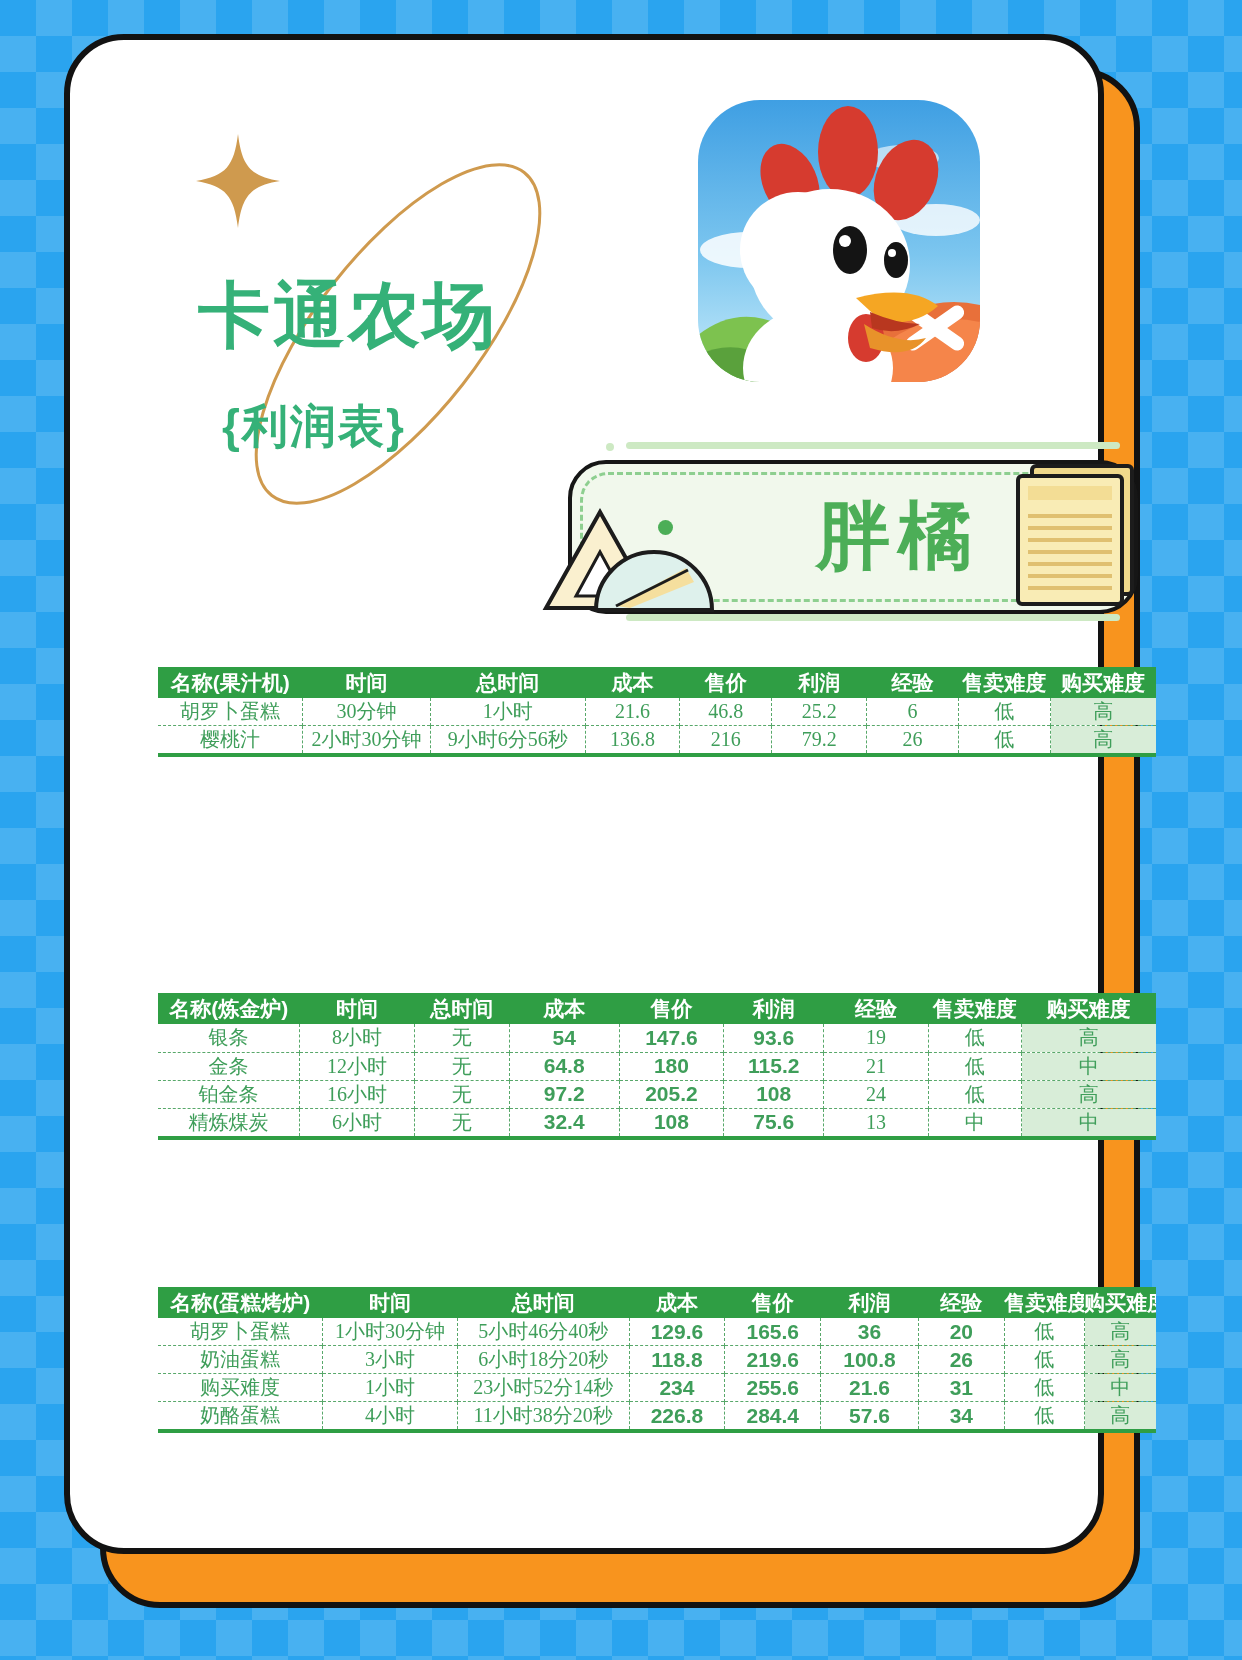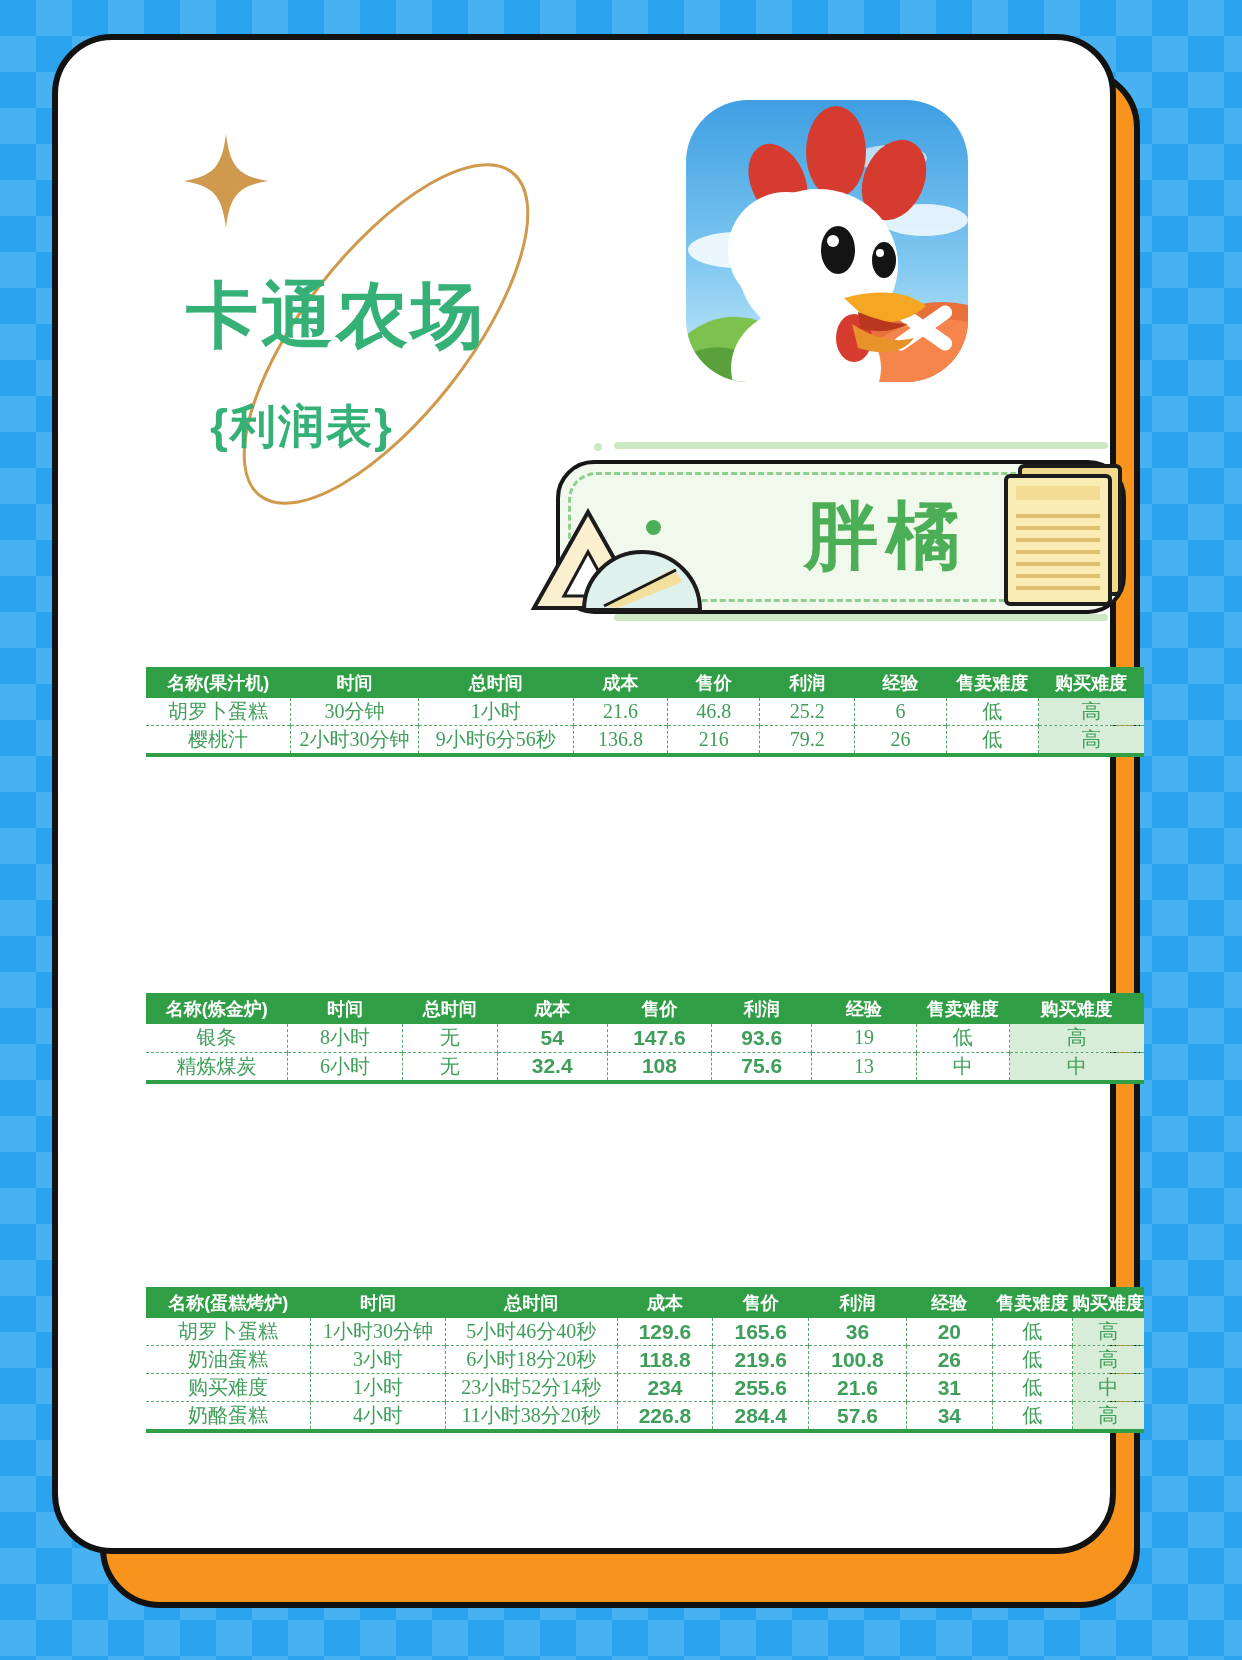--- a/index.html
+++ b/index.html
@@ -3,22 +3,22 @@
 <meta charset="utf-8">
 <style>
   html,body{margin:0;padding:0;}
   body{width:1242px;height:1660px;overflow:hidden;font-family:"Liberation Sans",sans-serif;}
   .stage{position:relative;width:1242px;height:1660px;
     background-color:#2aa4ef;
     background-image:conic-gradient(rgba(255,255,255,.14) 0 25%, transparent 0 50%, rgba(255,255,255,.14) 0 75%, transparent 0);
     background-size:72px 72px;}
   .card-orange{position:absolute;left:100px;top:68px;width:1028px;height:1528px;
     background:#f8941e;border:6px solid #121212;border-radius:60px;}
-  .card-white{position:absolute;left:52px;top:34px;width:1028px;height:1508px;
-    background:#ffffff;border:6px solid #121212;border-radius:60px;padding-left:24px;}
+  .card-white{position:absolute;left:64px;top:34px;width:1028px;height:1508px;
+    background:#ffffff;border:6px solid #121212;border-radius:60px;}
 
   
   .sparkle{position:absolute;left:126px;top:94px;width:84px;height:94px;}
   .ring{position:absolute;left:138px;top:98px;width:380px;height:392px;}
 
   
   .main-title{position:absolute;left:128px;top:228px;width:360px;
     font-size:72px;font-weight:800;color:#35b178;letter-spacing:3px;
     font-family:"Liberation Sans",sans-serif;}
   .sub-title{position:absolute;left:152px;top:356px;width:300px;
@@ -43,21 +43,21 @@
   .bdot3{left:98px;top:92px;width:8px;height:8px;}
   .protractor{position:absolute;left:468px;top:462px;width:180px;height:112px;}
   .notepad{position:absolute;left:946px;top:424px;width:120px;height:142px;}
 
   
   table{border-collapse:collapse;table-layout:fixed;position:absolute;left:88px;width:998px;
     font-family:"Liberation Serif",serif;}
   .t1{top:627px;} .t2{top:953px;} .t3{top:1247px;}
   thead tr{height:31px;}
   thead th{background:#2f9e44;color:#ffffff;font-family:"Liberation Sans",sans-serif;
-    font-weight:700;font-size:18px;padding:0;white-space:nowrap;overflow:hidden;}
+    font-weight:700;font-size:21px;padding:0;white-space:nowrap;overflow:hidden;}
   tbody td{color:#3f9e5a;font-size:20px;text-align:center;padding:0;white-space:nowrap;overflow:hidden;
     border-right:1px dashed #58a86a;border-top:1px dashed #58a86a;}
   tbody tr:first-child td{border-top:none;}
   tbody td:last-child{border-right:none;background:#d8edd8;}
   table{border-bottom:4px solid #2f9e44;}
   .t1 tbody tr{height:27px;} .t2 tbody tr{height:28px;} .t3 tbody tr{height:23px;}
   .t2 tbody td:nth-child(4),.t2 tbody td:nth-child(5),.t2 tbody td:nth-child(6),
   .t3 tbody td:nth-child(4),.t3 tbody td:nth-child(5),.t3 tbody td:nth-child(6),
   .t3 tbody td:nth-child(7){font-family:"Liberation Sans",sans-serif;font-weight:700;font-size:21px;}
 </style>
@@ -227,20 +227,42 @@
             <td>8小时</td>
             <td>无</td>
             <td>54</td>
             <td>147.6</td>
             <td>93.6</td>
             <td>19</td>
             <td>低</td>
             <td>高</td>
           </tr>
           <tr>
+            <td>金条</td>
+            <td>12小时</td>
+            <td>无</td>
+            <td>64.8</td>
+            <td>180</td>
+            <td>115.2</td>
+            <td>21</td>
+            <td>低</td>
+            <td>中</td>
+          </tr>
+          <tr>
+            <td>铂金条</td>
+            <td>16小时</td>
+            <td>无</td>
+            <td>97.2</td>
+            <td>205.2</td>
+            <td>108</td>
+            <td>24</td>
+            <td>低</td>
+            <td>高</td>
+          </tr>
+          <tr>
             <td>精炼煤炭</td>
             <td>6小时</td>
             <td>无</td>
             <td>32.4</td>
             <td>108</td>
             <td>75.6</td>
             <td>13</td>
             <td>中</td>
             <td>中</td>
           </tr>

